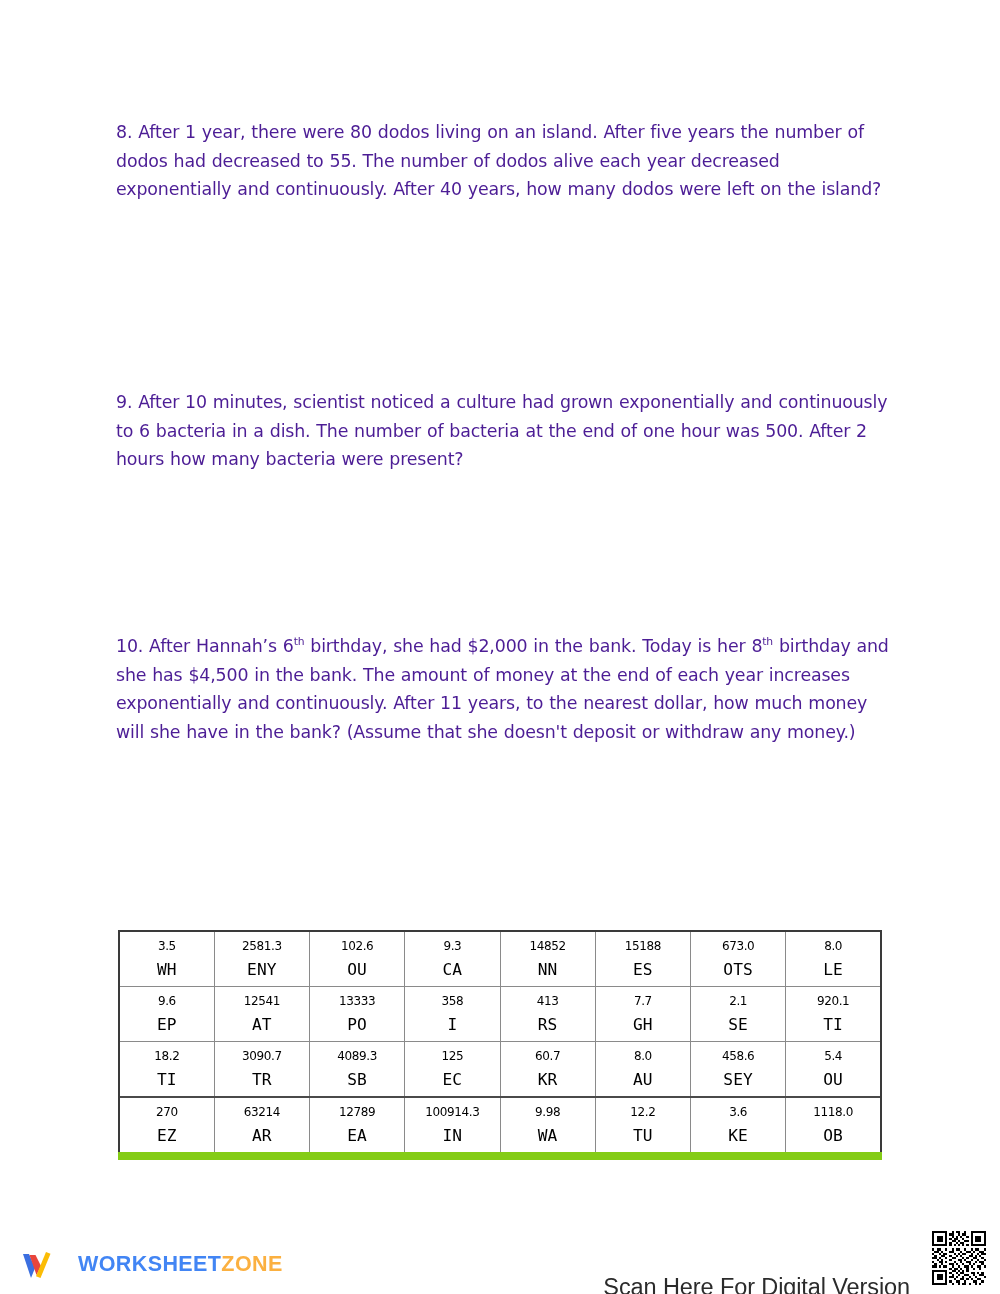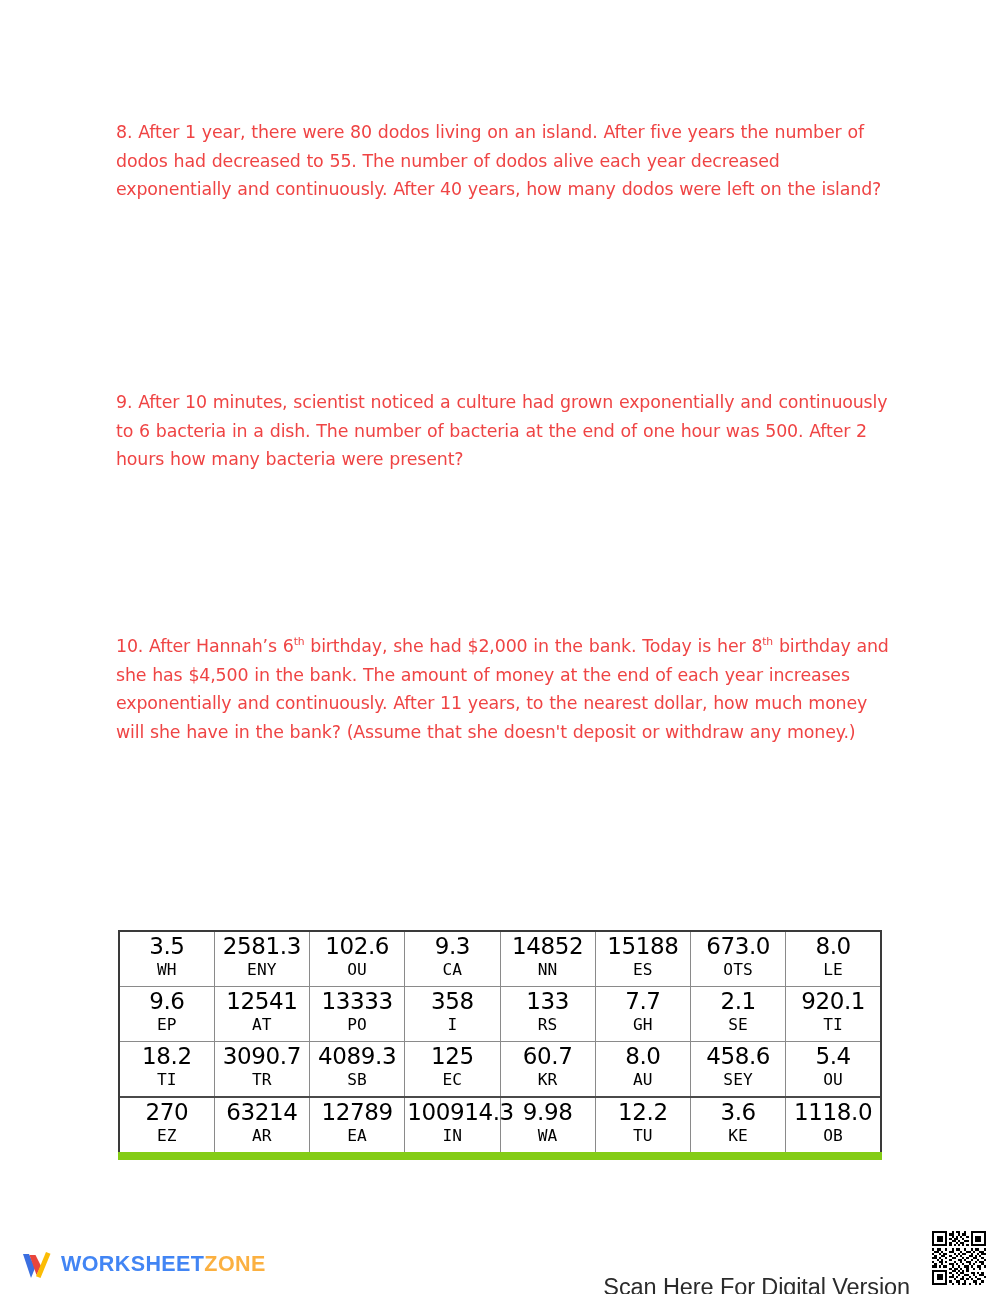--- a/index.html
+++ b/index.html
@@ -24,21 +24,21 @@
     height: 1294px;
   }
 
   .question {
     position: absolute;
     left: 116px;
     width: 774px;
     font-family: "DejaVu Sans", sans-serif;
     font-size: 17.4px;
     line-height: 28.6px;
-    color: #ef4444;
+    color: #4c1d95;
     letter-spacing: -0.15px;
     word-spacing: 0.5px;
   }
   .q8  { top: 118px; }
   .q9  { top: 388px; }
   .q10 { top: 632px; }
 
   .question sup {
     font-size: 0.62em;
     vertical-align: super;
@@ -67,21 +67,21 @@
   }
   table.answer-table tr:first-child td { border-top: 2px solid #3a3a3a; }
   table.answer-table tr:last-child  td { border-bottom: 8px solid #84cc16; }
   table.answer-table td:first-child { border-left: 2px solid #3a3a3a; }
   table.answer-table td:last-child  { border-right: 2px solid #3a3a3a; }
   table.answer-table tr:nth-child(4) td { border-top: 2px solid #4a4a4a; }
 
   .cell-value {
     display: block;
     font-family: "DejaVu Sans", sans-serif;
-    font-size: 23px;
+    font-size: 12px;
     line-height: 23px;
     color: #000;
     letter-spacing: -0.4px;
   }
   .cell-code {
     display: block;
     font-family: "DejaVu Sans Mono", monospace;
     font-size: 16.2px;
     line-height: 23px;
     color: #000;
@@ -96,21 +96,21 @@
     width: 1000px;
     height: 76px;
   }
 
   .brand {
     position: absolute;
     left: 20px;
     top: 26px;
     display: flex;
     align-items: center;
-    gap: 3px;
+    gap: 20px;
   }
   .brand-mark {
     width: 38px;
     height: 40px;
     display: block;
   }
   .brand-text {
     font-family: "Liberation Sans", sans-serif;
     font-size: 21.5px;
     font-weight: bold;
@@ -208,21 +208,21 @@
             </td>
           <td>
               <span class="cell-value">13333</span>
               <span class="cell-code">PO</span>
             </td>
           <td>
               <span class="cell-value">358</span>
               <span class="cell-code">I</span>
             </td>
           <td>
-              <span class="cell-value">133</span>
+              <span class="cell-value">413</span>
               <span class="cell-code">RS</span>
             </td>
           <td>
               <span class="cell-value">7.7</span>
               <span class="cell-code">GH</span>
             </td>
           <td>
               <span class="cell-value">2.1</span>
               <span class="cell-code">SE</span>
             </td>

